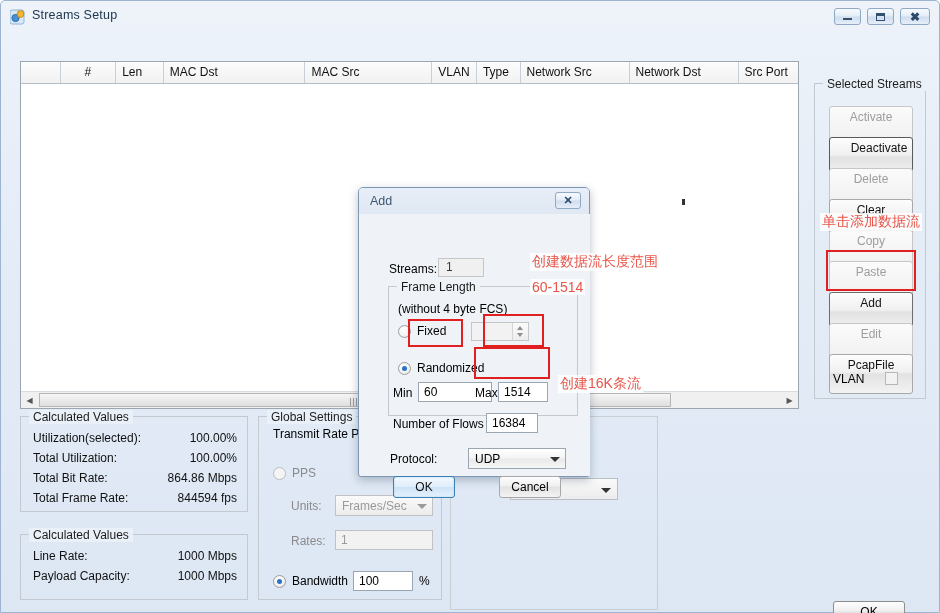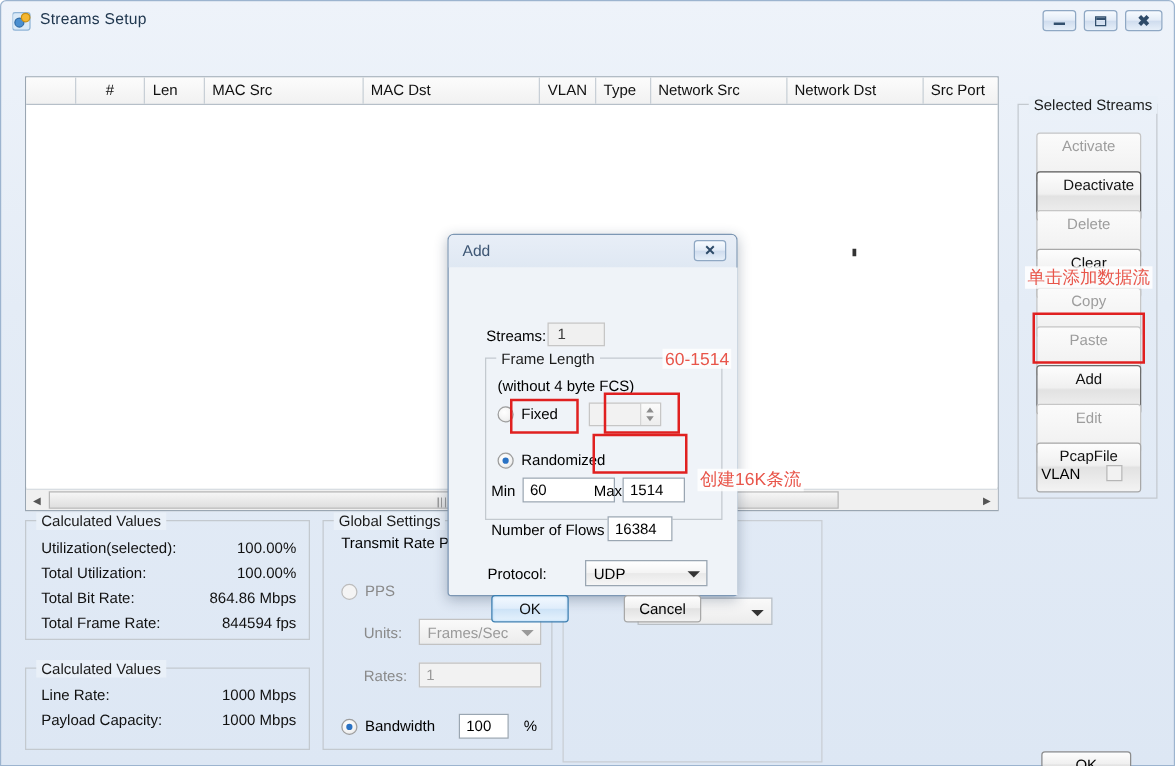--- a/index.html
+++ b/index.html
@@ -410,22 +410,22 @@
     </div>
   </div>
 
   <div id="client">
 
     <div id="table-panel">
       <div id="table-header">
         <div class="th" style="width:40px"></div>
         <div class="th" style="width:56px;text-align:center;padding-left:0">#</div>
         <div class="th" style="width:48px">Len</div>
+        <div class="th" style="width:143px">MAC Dst</div>
         <div class="th" style="width:128px">MAC Src</div>
-        <div class="th" style="width:143px">MAC Dst</div>
         <div class="th" style="width:45px">VLAN</div>
         <div class="th" style="width:44px">Type</div>
         <div class="th" style="width:110px">Network Src</div>
         <div class="th" style="width:110px">Network Dst</div>
         <div class="th" style="width:60px;border-right:none">Src Port</div>
       </div>
       <div id="table-body"></div>
       <div id="table-hscroll">
         <div class="sb-arrow" id="sb-left">◀</div>
         <div id="sb-thumb">
@@ -479,21 +479,21 @@
       <div class="combo disabled" style="left:76px; top:78px; width:98px; height:21px">
         <span>Frames/Sec</span>
         <span class="arrow"></span>
       </div>
 
       <div class="rlabel dim" style="left:32px; top:117px">Rates:</div>
       <div class="tfield disabled" style="left:76px; top:113px; width:98px; height:20px">1</div>
 
       <div class="radio checked" style="left:14px; top:158px"></div>
       <div class="rlabel" style="left:33px; top:157px">Bandwidth</div>
-      <div class="tfield" style="left:108px; top:154px; width:40px; height:20px">100</div>
+      <div class="tfield" style="left:94px; top:154px; width:60px; height:20px">100</div>
       <div class="rlabel" style="left:160px; top:157px">%</div>
     </div>
 
     <div id="right-big-panel"></div>
     <div id="hidden-combo">
       <span class="arrow"></span>
     </div>
 
     <div class="groupbox" id="selected-streams">
       <span class="gb-title">Selected Streams</span>
@@ -559,18 +559,19 @@
         <div id="dlg-ok">OK</div>
         <div id="dlg-cancel">Cancel</div>
       </div>
     </div>
 
     <div class="anno-box" style="left:406px; top:288px; width:55px; height:28px"></div>
     <div class="anno-box" style="left:481px; top:283px; width:61px; height:33px"></div>
     <div class="anno-box" style="left:472px; top:316px; width:76px; height:32px"></div>
     <div class="anno-box" style="left:824px; top:219px; width:90px; height:41px"></div>
 
+    <div class="anno-text" style="left:528px; top:222px">创建数据流长度范围</div>
     <div class="anno-text" style="left:528px; top:248px">60-1514</div>
     <div class="anno-text" style="left:556px; top:344px">创建16K条流</div>
     <div class="anno-text" style="left:818px; top:182px">单击添加数据流</div>
 
   </div>
 </div>
 
 </body></html>

